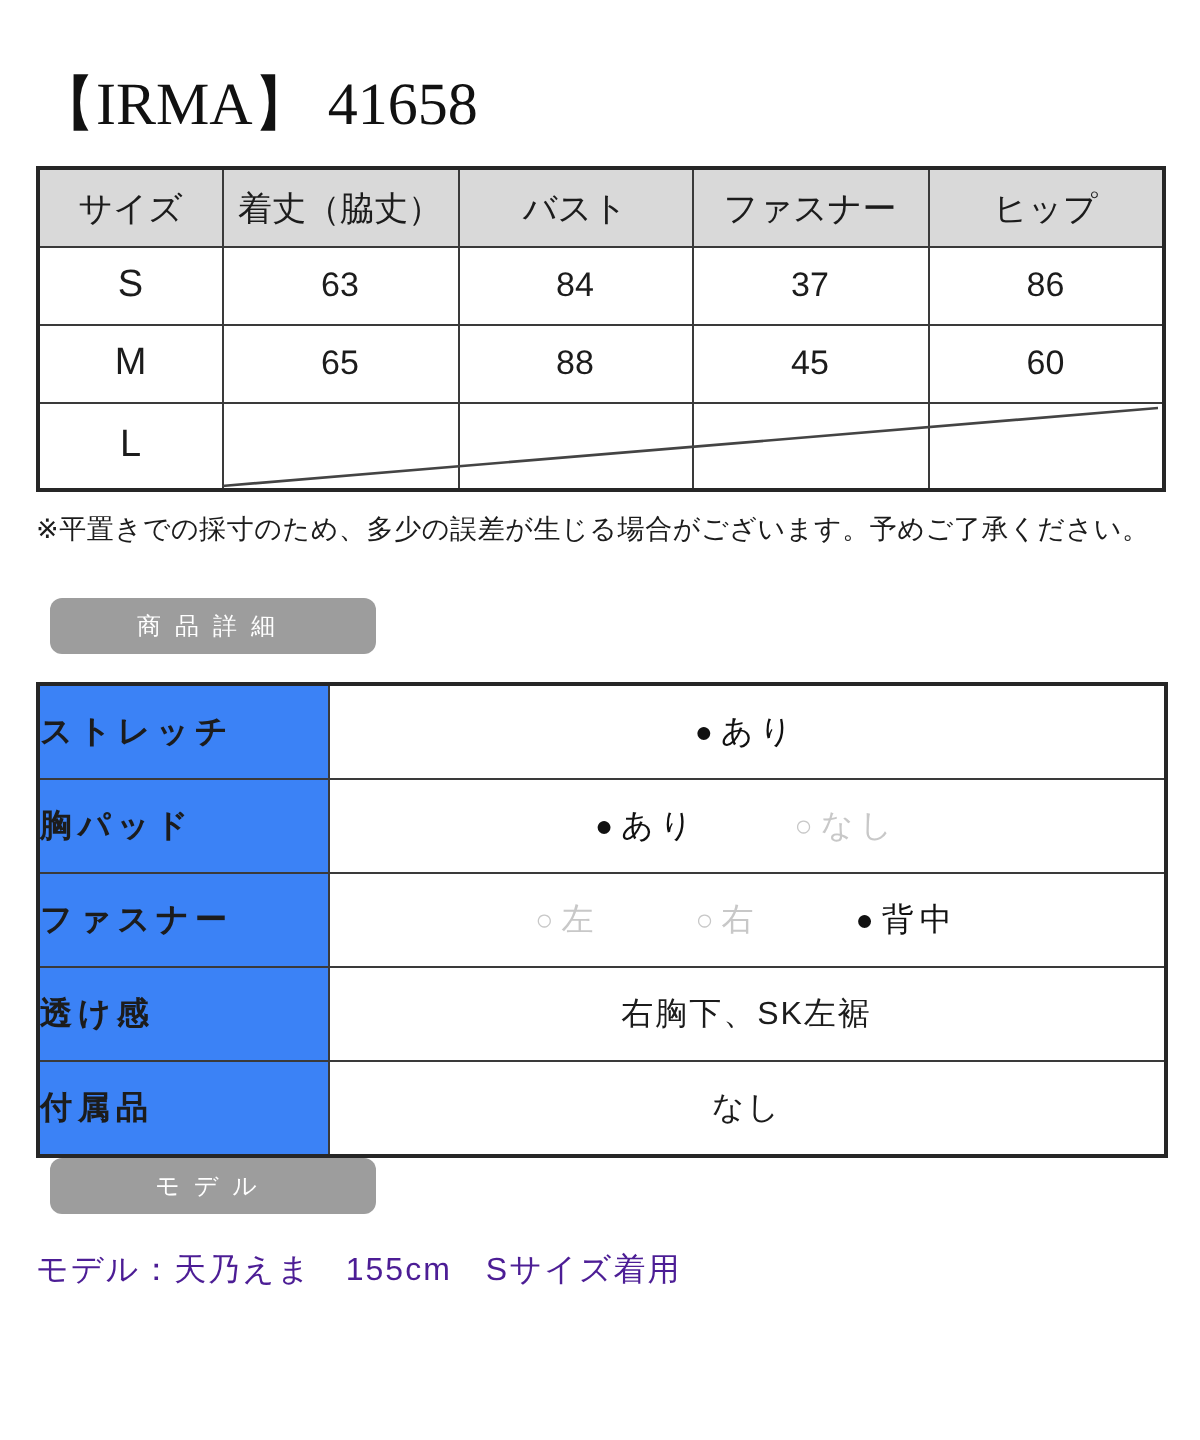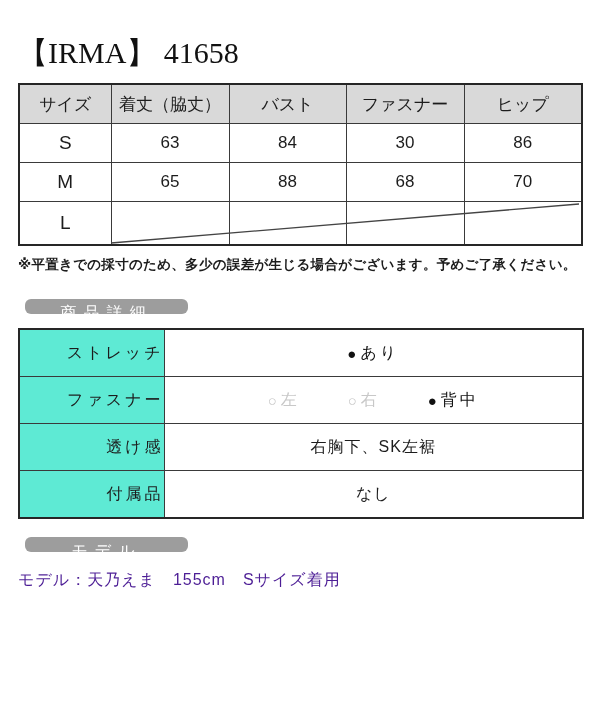--- a/index.html
+++ b/index.html
@@ -63,59 +63,59 @@
     width: 468px;
     height: 42px;
     pointer-events: none;
   }
 
   .measure-note {
     margin: 10px 0 0 18px;
     font-size: 13.5px;
     letter-spacing: 0.3px;
     color: #1c1c1c;
-    font-weight: bold;
   }
 
   
   .section-badge {
     width: 163px;
-    height: 15px;
+    height: 28px;
     line-height: 28px;
     background: #9d9d9d;
     border-radius: 6px;
     color: #ffffff;
-    font-size: 16px;
+    font-size: 12px;
     text-align: center;
     letter-spacing: 7px;
     margin-left: 25px;
   }
   .badge-details { margin-top: 25px; }
-  .badge-model  { margin-top: 18px; }
+  .badge-model  { }
 
   
   table.details-table {
     border-collapse: collapse;
     table-layout: fixed;
     width: 564px;
     margin: 14px 0 0 18px;
     border: 2px solid #262626;
   }
   table.details-table td {
     border: 1px solid #3a3a3a;
     vertical-align: middle;
     padding: 0;
     height: 46px;
   }
   td.detail-label {
-    background: #5eead4;
+    background: #3b82f6;
     width: 145px;
-    text-align: right;
+    text-align: left;
     font-size: 16px;
     letter-spacing: 3px;
+    font-weight: bold;
   }
   td.detail-value {
     text-align: center;
     font-size: 16px;
   }
   .opt-row {
     display: flex;
     justify-content: center;
     align-items: center;
     gap: 48px;
@@ -157,29 +157,29 @@
       <th>サイズ</th>
       <th>着丈（脇丈）</th>
       <th>バスト</th>
       <th>ファスナー</th>
       <th>ヒップ</th>
     </tr>
     <tr>
       <td class="size-letter">S</td>
       <td>63</td>
       <td>84</td>
-      <td>30</td>
+      <td>37</td>
       <td>86</td>
     </tr>
     <tr>
       <td class="size-letter">M</td>
       <td>65</td>
       <td>88</td>
-      <td>68</td>
-      <td>70</td>
+      <td>45</td>
+      <td>60</td>
     </tr>
     <tr class="l-row">
       <td class="size-letter">L</td>
       <td></td>
       <td></td>
       <td></td>
       <td></td>
     </tr>
   </tbody>
     </table>
@@ -203,20 +203,35 @@
     <td class="detail-value">
       <div class="opt-row">
         <span class="opt">
           <span class="marker">●</span>
               <span>あり</span>
         </span>
       </div>
     </td>
   </tr>
   <tr>
+    <td class="detail-label">胸パッド</td>
+    <td class="detail-value">
+      <div class="opt-row">
+        <span class="opt">
+          <span class="marker">●</span>
+              <span>あり</span>
+        </span>
+        <span class="opt off">
+          <span class="marker">○</span>
+              <span>なし</span>
+        </span>
+      </div>
+    </td>
+  </tr>
+  <tr>
     <td class="detail-label">ファスナー</td>
     <td class="detail-value">
       <div class="opt-row">
         <span class="opt off">
           <span class="marker">○</span>
               <span>左</span>
         </span>
         <span class="opt off">
           <span class="marker">○</span>
               <span>右</span>

